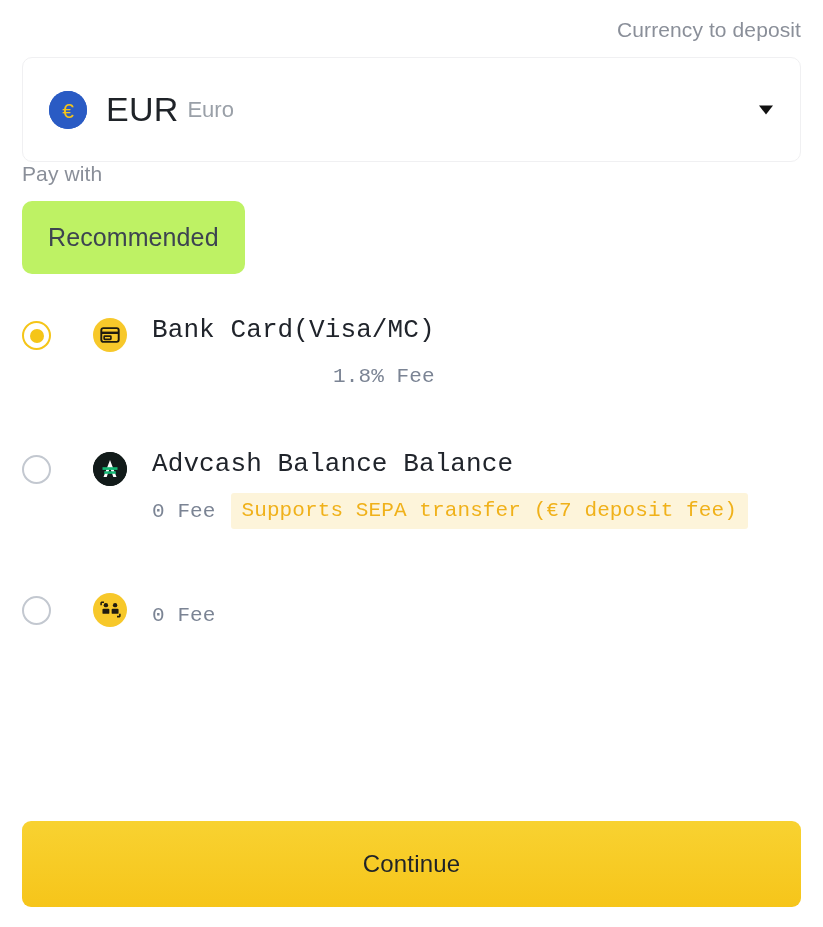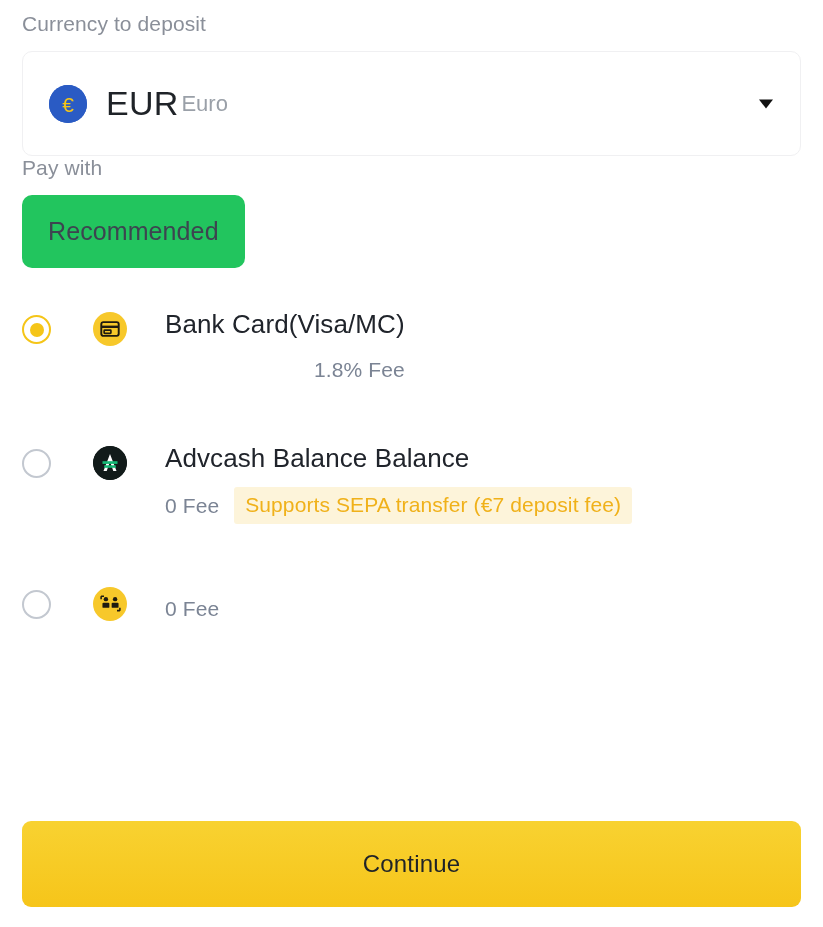--- a/index.html
+++ b/index.html
@@ -21,21 +21,21 @@
   }
 
   
   .field-label {
     font-size: 21px;
     color: #8a8f99;
     font-weight: 400;
     letter-spacing: 0.1px;
   }
 
-  .currency-label { padding-top: 12px; }
+  .currency-label { padding-top: 18px; text-align: right; }
 
   
   .currency-select {
     margin-top: 15px;
     height: 105px;
     border: 1.4px solid #f0f0f2;
     border-radius: 10px;
     background: #ffffff;
     display: flex;
     align-items: center;
@@ -56,21 +56,21 @@
   .eur-badge svg { display: block; }
 
   .currency-code {
     margin-left: 19px;
     font-size: 34px;
     color: #1f2328;
     font-weight: 400;
     letter-spacing: 0.2px;
   }
   .currency-name {
-    margin-left: 3px;
+    margin-left: 9px;
     font-size: 22px;
     color: #9aa0a8;
     font-weight: 400;
   }
 
   .select-caret {
     position: absolute;
     right: 27px;
     top: 50%;
     transform: translateY(-50%);
@@ -83,21 +83,21 @@
 
   
   .paywith-label { }
 
   .tabs-row {
     margin-top: 15px;
     display: flex;
   }
 
   .tab-pill {
-    background: #22c55e;
+    background: #bef264;
     border-radius: 10px;
     height: 73px;
     padding: 0 26px;
     display: flex;
     align-items: center;
     font-size: 25px;
     color: #3d4450;
     letter-spacing: 0.1px;
   }
 
@@ -144,22 +144,23 @@
     align-items: center;
     justify-content: center;
     overflow: hidden;
   }
   .method-icon.card { background: #f7c82a; }
   .method-icon.advcash { background: #121b1a; }
   .method-icon.p2p { background: #f7c82a; }
   .method-icon svg { display: block; }
 
   .method-body {
-    margin-left: 38px;
+    margin-left: 25px;
     padding-top: 0;
+    font-family: Liberation Mono, monospace;
   }
 
   .method-title {
     font-size: 26px;
     color: #20242b;
     font-weight: 400;
     line-height: 36px;
     letter-spacing: 0.1px;
     white-space: nowrap;
   }

